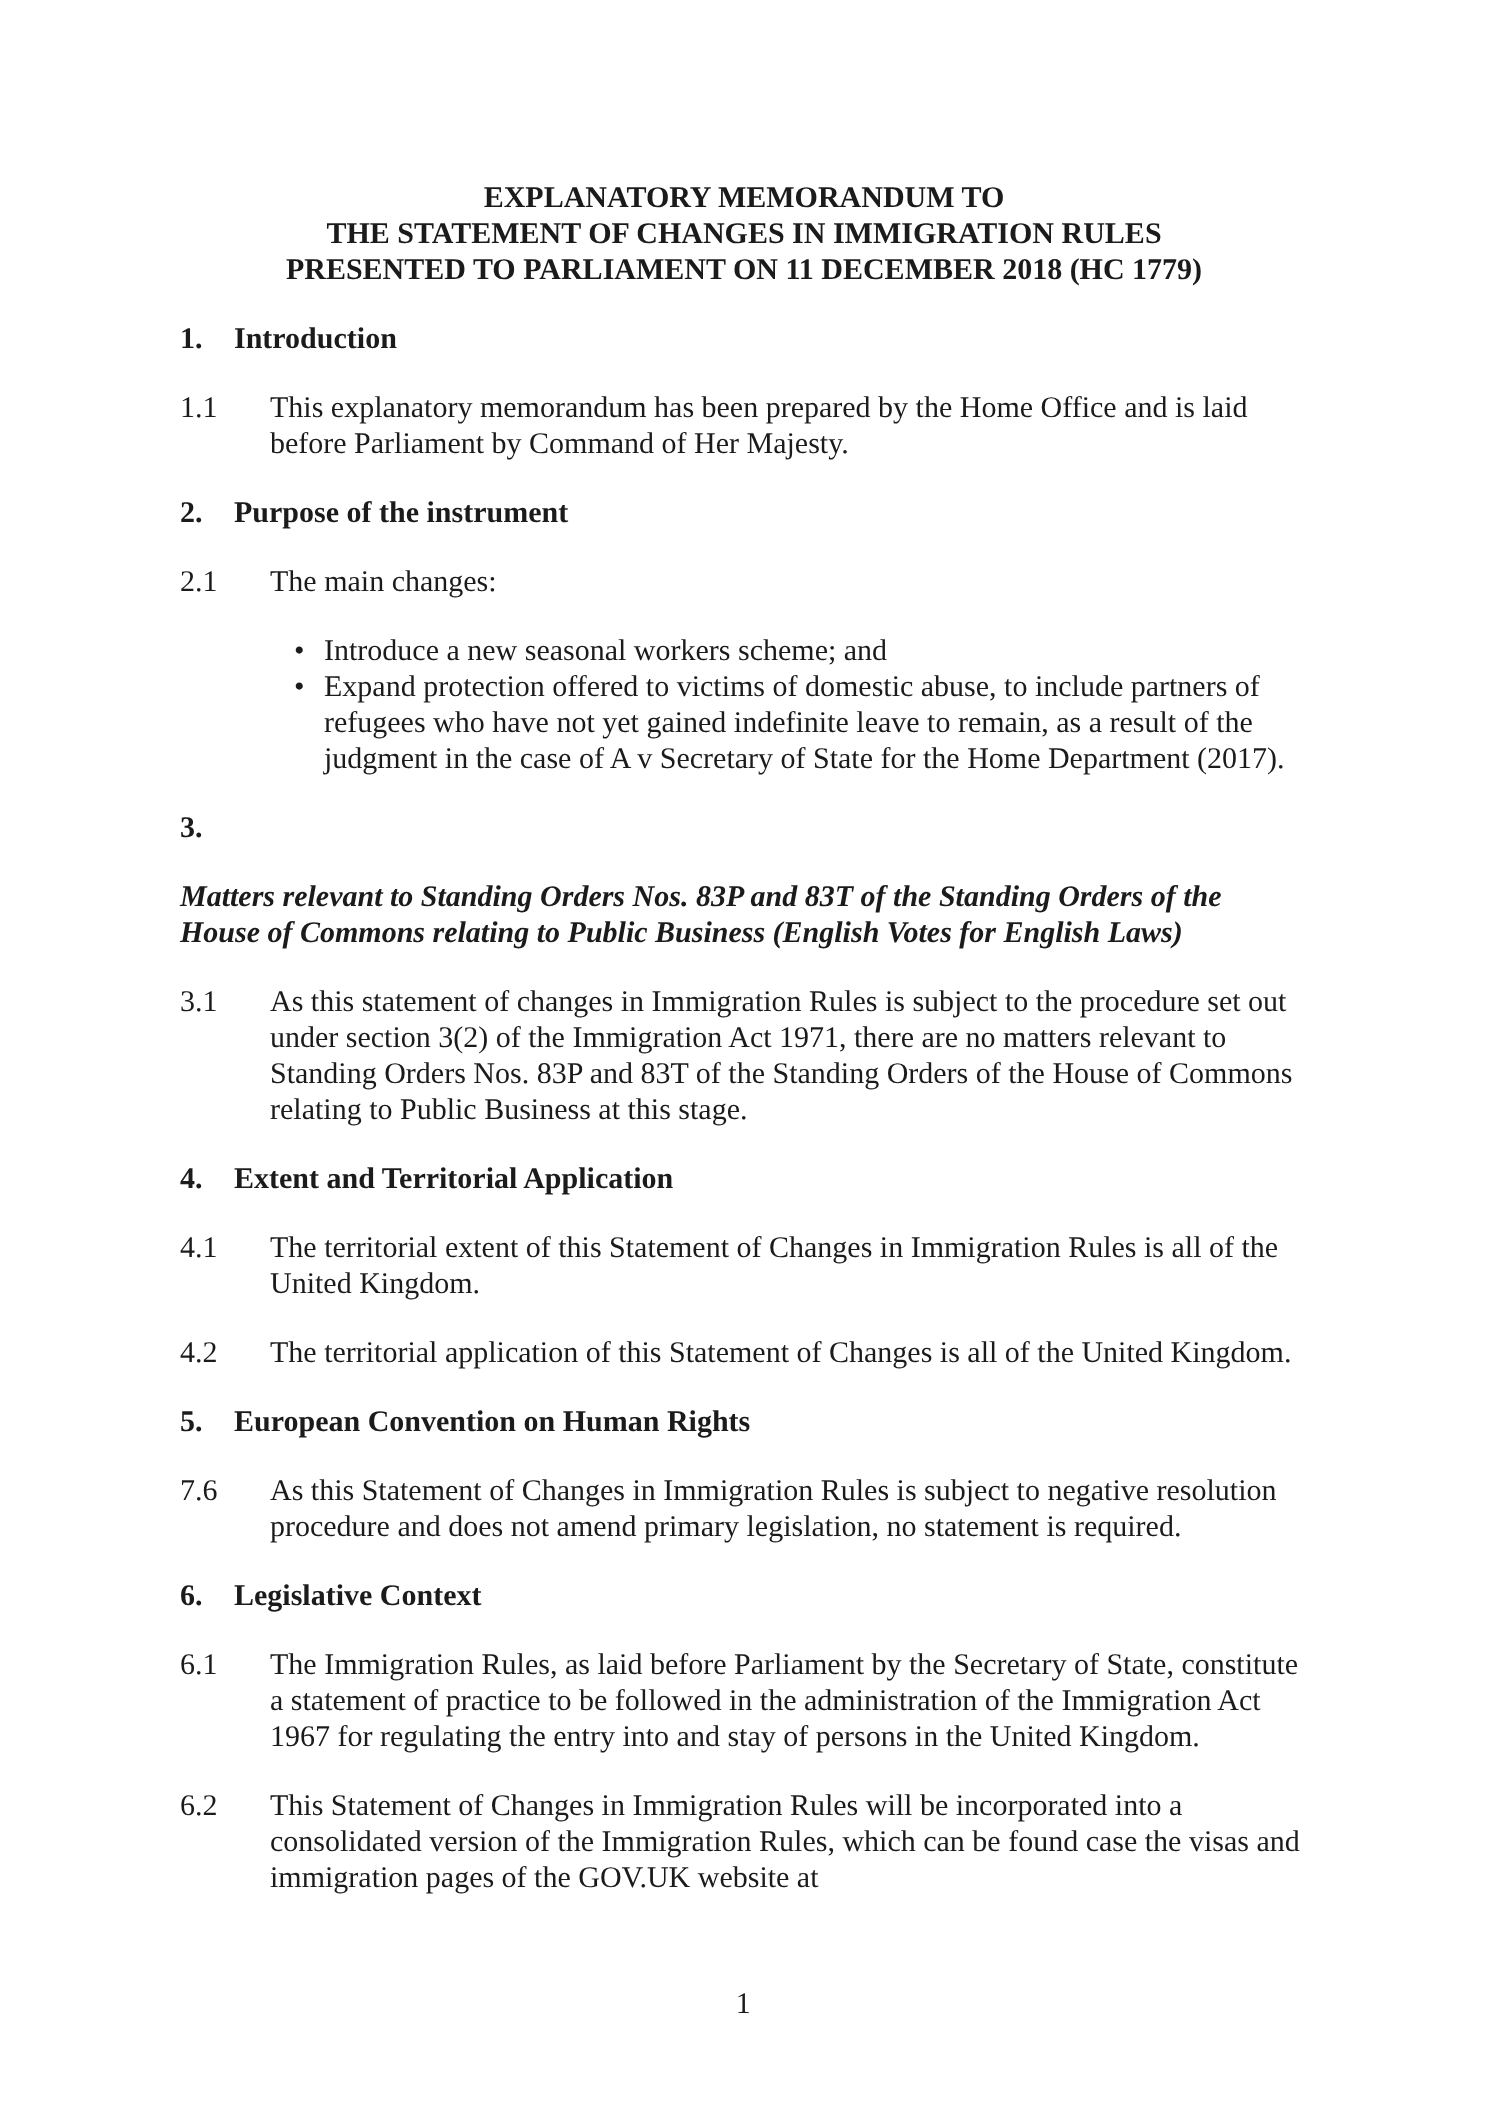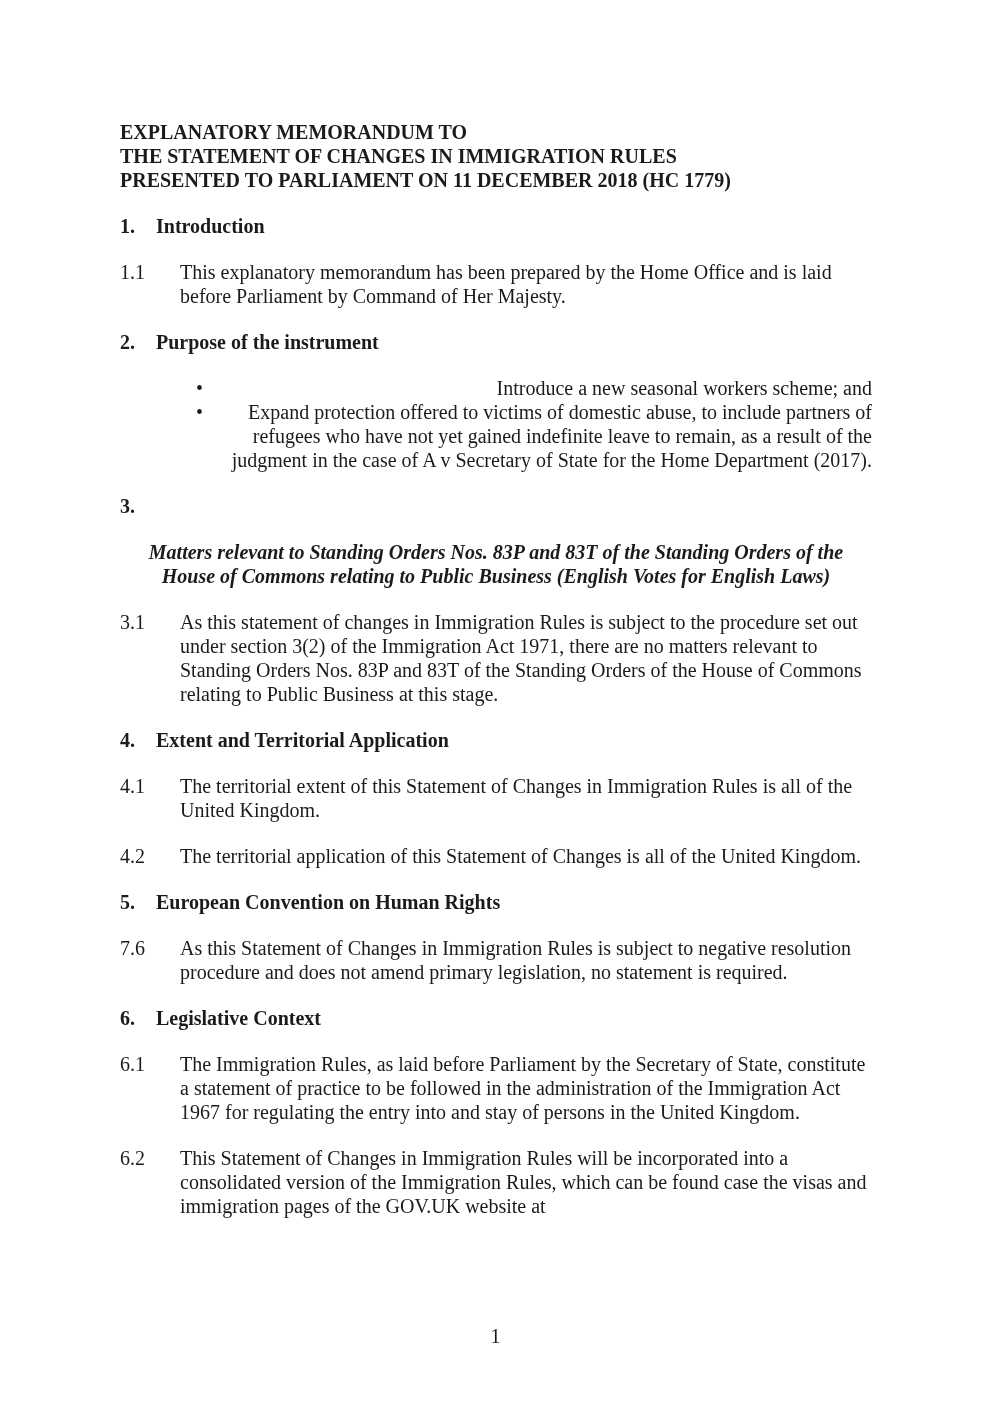--- a/index.html
+++ b/index.html
@@ -14,59 +14,57 @@
     line-height: 24px;
     color: #1b1b1b;
   }
   .content {
     position: absolute;
     left: 120px;
     top: 120px;
     width: 752px;
   }
   .doc-title {
-    text-align: left;
+    text-align: center;
     font-weight: bold;
     margin: 0 0 22px 0;
   }
   .sec-heading {
     display: flex;
     font-weight: bold;
     margin: 0 0 22px 0;
   }
   .sec-heading .hnum { flex: none; width: 36px; }
   .para {
     display: flex;
     margin: 4px 0 22px 0;
     justify-content: flex-end;
   }
   .para .pnum { flex: none; width: 60px; }
   .para .ptext { width: 692px; }
   .bullets {
     list-style: none;
     margin: 4px 0 22px 0;
     padding: 0;
-    text-align: right;
   }
   .bullets li {
     position: relative;
     padding-left: 96px;
     width: 656px;
   }
   .bullets li::before {
     content: "\2022";
     position: absolute;
     left: 76px;
     top: 0;
   }
   .subheading {
     font-weight: bold;
     font-style: italic;
     margin: 2px 0 22px 0;
-    text-align: center;
   }
   .footer-page-num {
     position: absolute;
     left: 0;
     right: 0;
     top: 1324px;
     text-align: center;
   }
 </style>
 </head>
@@ -86,20 +84,24 @@
       <span class="hlabel">Introduction</span>
     </div>
     <div class="para">
       <span class="pnum">1.1</span>
       <span class="ptext">This explanatory memorandum has been prepared by the Home Office and is laid before Parliament by Command of Her Majesty.</span>
     </div>
 
     <div class="sec-heading">
       <span class="hnum">2.</span>
       <span class="hlabel">Purpose of the instrument</span>
+    </div>
+    <div class="para">
+      <span class="pnum">2.1</span>
+      <span class="ptext">The main changes:</span>
     </div>
     <ul class="bullets">
       <li>Introduce a new seasonal workers scheme; and</li>
       <li>Expand protection offered to victims of domestic abuse, to include partners of refugees who have not yet gained indefinite leave to remain, as a result of the judgment in the case of A v Secretary of State for the Home Department (2017).</li>
     </ul>
 
     <div class="sec-heading">
       <span class="hnum">3.</span>
     </div>
     <div class="subheading">

